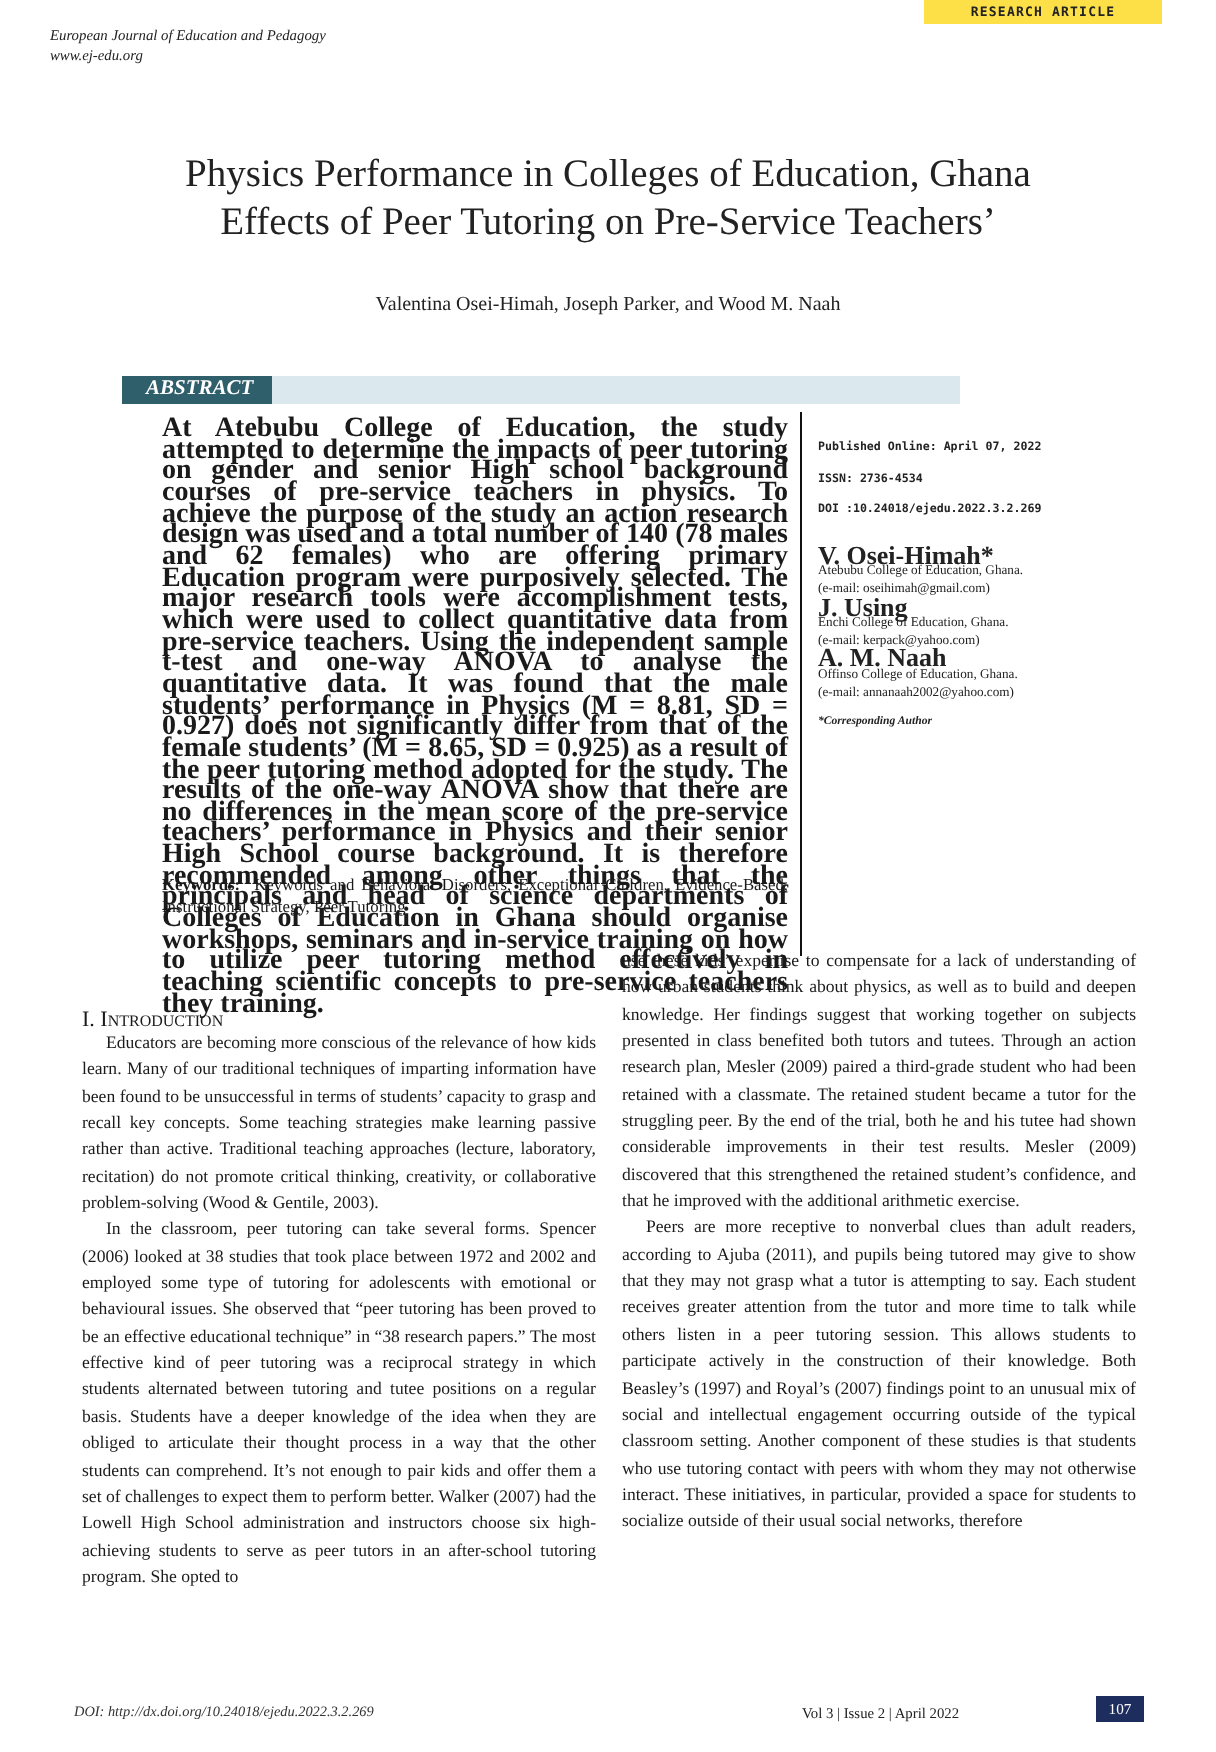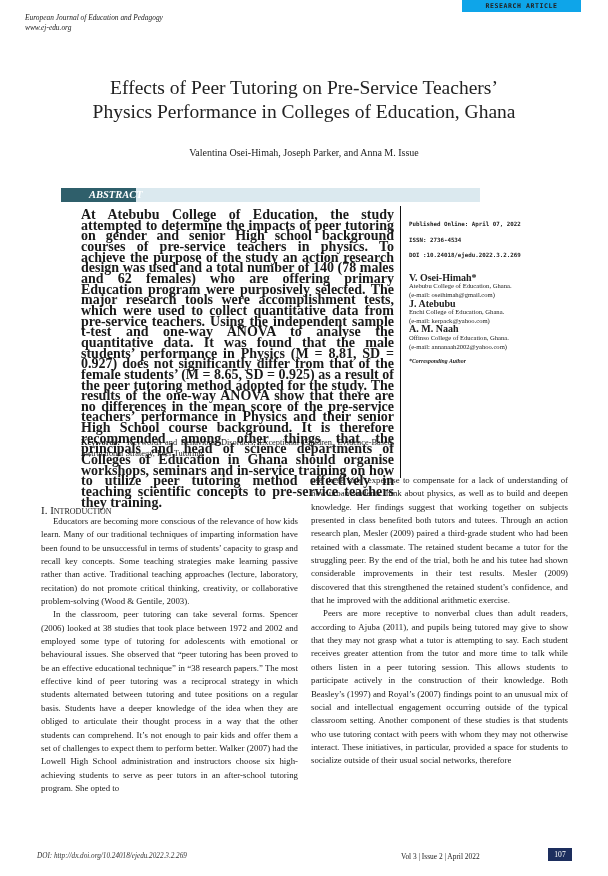--- a/index.html
+++ b/index.html
@@ -1,27 +1,27 @@
 <!DOCTYPE html>
 <html><head>
 <meta charset="utf-8">
 <style>
   html, body { margin: 0; padding: 0; background: #ffffff; }
   body { width: 608px; height: 876px; position: relative; overflow: hidden; font-family: "Liberation Serif", serif; color: #1a1a1a; }
-  .badge { position: absolute; left: 462px; top: 0; width: 119px; height: 12px; background: #0ea5e9; color: #222; font-family: "DejaVu Sans Mono", monospace; font-weight: bold; font-size: 6.5px; letter-spacing: 0.6px; text-align: center; line-height: 12px; }
+  .badge { position: absolute; left: 462px; top: 0; width: 119px; height: 12px; background: #fde047; color: #222; font-family: "DejaVu Sans Mono", monospace; font-weight: bold; font-size: 6.5px; letter-spacing: 0.6px; text-align: center; line-height: 12px; }
   .journal { position: absolute; left: 25px; top: 13px; font-style: italic; font-size: 7.4px; line-height: 10px; color: #222; }
   .title { position: absolute; left: 40px; top: 76px; width: 528px; text-align: center; font-size: 19.5px; line-height: 24px; color: #222; }
   .authors { position: absolute; left: 40px; top: 147px; width: 528px; text-align: center; font-size: 10px; color: #222; }
   .abs-bar { position: absolute; left: 61px; top: 188px; width: 419px; height: 14px; background: #dbe9ef; }
-  .abs-label { position: absolute; left: 61px; top: 188px; width: 75px; height: 14px; background: #2f5f6b; color: #fff; font-weight: bold; font-style: italic; font-size: 10.5px; line-height: 14px; padding-left: 28px; box-sizing: border-box; }
+  .abs-label { position: absolute; left: 61px; top: 188px; width: 75px; height: 14px; background: #2f5f6b; color: #fff; font-weight: bold; font-style: italic; font-size: 10.5px; line-height: 14px; padding-left: 12px; box-sizing: border-box; }
   .abs-text { position: absolute; left: 81px; top: 210px; width: 313px; font-weight: bold; font-size: 14px; line-height: 10.65px; text-align: justify; color: #1a1a1a; }
   .divider { position: absolute; left: 400px; top: 206px; width: 1px; height: 272px; background: #111; }
   .meta { position: absolute; left: 409px; top: 220px; width: 185px; font-size: 6.6px; line-height: 8.6px; color: #222; }
   .meta .pub { font-family: "DejaVu Sans Mono", monospace; font-weight: bold; font-size: 5.8px; margin-bottom: 7px; }
-  .meta .aname { font-weight: bold; font-size: 10px; }
+  .meta .aname { font-weight: bold; font-size: 13px; }
   .meta .corr { font-style: italic; font-weight: bold; font-size: 5.8px; margin-top: 6px; }
   .keywords { position: absolute; left: 81px; top: 438px; width: 313px; font-size: 8.4px; line-height: 10.5px; text-align: justify; }
   .keywords b { font-weight: bold; font-family: "Liberation Serif", serif; }
   .col { position: absolute; font-size: 8.8px; line-height: 13.35px; text-align: justify; color: #1a1a1a; }
   .col p { margin: 0; text-indent: 12px; }
   .col p.noindent { text-indent: 0; }
   .col-left { left: 41px; top: 515px; width: 257px; }
   .col-right { left: 311px; top: 474px; width: 257px; }
   .section-head { position: absolute; left: 41px; top: 505px; width: 257px; text-align: left; font-size: 11px; line-height: 10px; font-variant: small-caps; }
   .footer-doi { position: absolute; left: 37px; top: 852px; font-style: italic; font-size: 7.2px; color: #333; }
@@ -32,43 +32,43 @@
 <body>
 
 <div class="badge">RESEARCH ARTICLE</div>
 
 <div class="journal">
   <div>European Journal of Education and Pedagogy</div>
   <div>www.ej-edu.org</div>
 </div>
 
 <div class="title">
+  <div>Physics Performance in Colleges of Education, Ghana</div>
   <div>Effects of Peer Tutoring on Pre-Service Teachers’</div>
-  <div>Physics Performance in Colleges of Education, Ghana</div>
 </div>
 
-<div class="authors">Valentina Osei-Himah, Joseph Parker, and Anna M. Issue</div>
+<div class="authors">Valentina Osei-Himah, Joseph Parker, and Wood M. Naah</div>
 
 <div class="abs-bar"></div>
 <div class="abs-label">ABSTRACT</div>
 
 <div class="abs-text">At Atebubu College of Education, the study attempted to determine the impacts of peer tutoring on gender and senior High school background courses of pre-service teachers in physics. To achieve the purpose of the study an action research design was used and a total number of 140 (78 males and 62 females) who are offering primary Education program were purposively selected. The major research tools were accomplishment tests, which were used to collect quantitative data from pre-service teachers. Using the independent sample t-test and one-way ANOVA to analyse the quantitative data. It was found that the male students’ performance in Physics (M = 8.81, SD = 0.927) does not significantly differ from that of the female students’ (M = 8.65, SD = 0.925) as a result of the peer tutoring method adopted for the study. The results of the one-way ANOVA show that there are no differences in the mean score of the pre-service teachers’ performance in Physics and their senior High School course background. It is therefore recommended among other things that the principals and head of science departments of Colleges of Education in Ghana should organise workshops, seminars and in-service training on how to utilize peer tutoring method effectively in teaching scientific concepts to pre-service teachers they training.</div>
 
 <div class="divider"></div>
 
 <div class="meta">
   <div class="pub">Published Online: April 07, 2022</div>
   <div class="pub">ISSN: 2736-4534</div>
   <div class="pub" style="margin-bottom:14px">DOI :10.24018/ejedu.2022.3.2.269</div>
 
   <div class="aname">V. Osei-Himah*</div>
   <div>Atebubu College of Education, Ghana.</div>
   <div>(e-mail: oseihimah@gmail.com)</div>
 
-  <div class="aname">J. Atebubu</div>
+  <div class="aname">J. Using</div>
   <div>Enchi College of Education, Ghana.</div>
   <div>(e-mail: kerpack@yahoo.com)</div>
 
   <div class="aname">A. M. Naah</div>
   <div>Offinso College of Education, Ghana.</div>
   <div>(e-mail: annanaah2002@yahoo.com)</div>
 
   <div class="corr">*Corresponding Author</div>
 </div>
 

